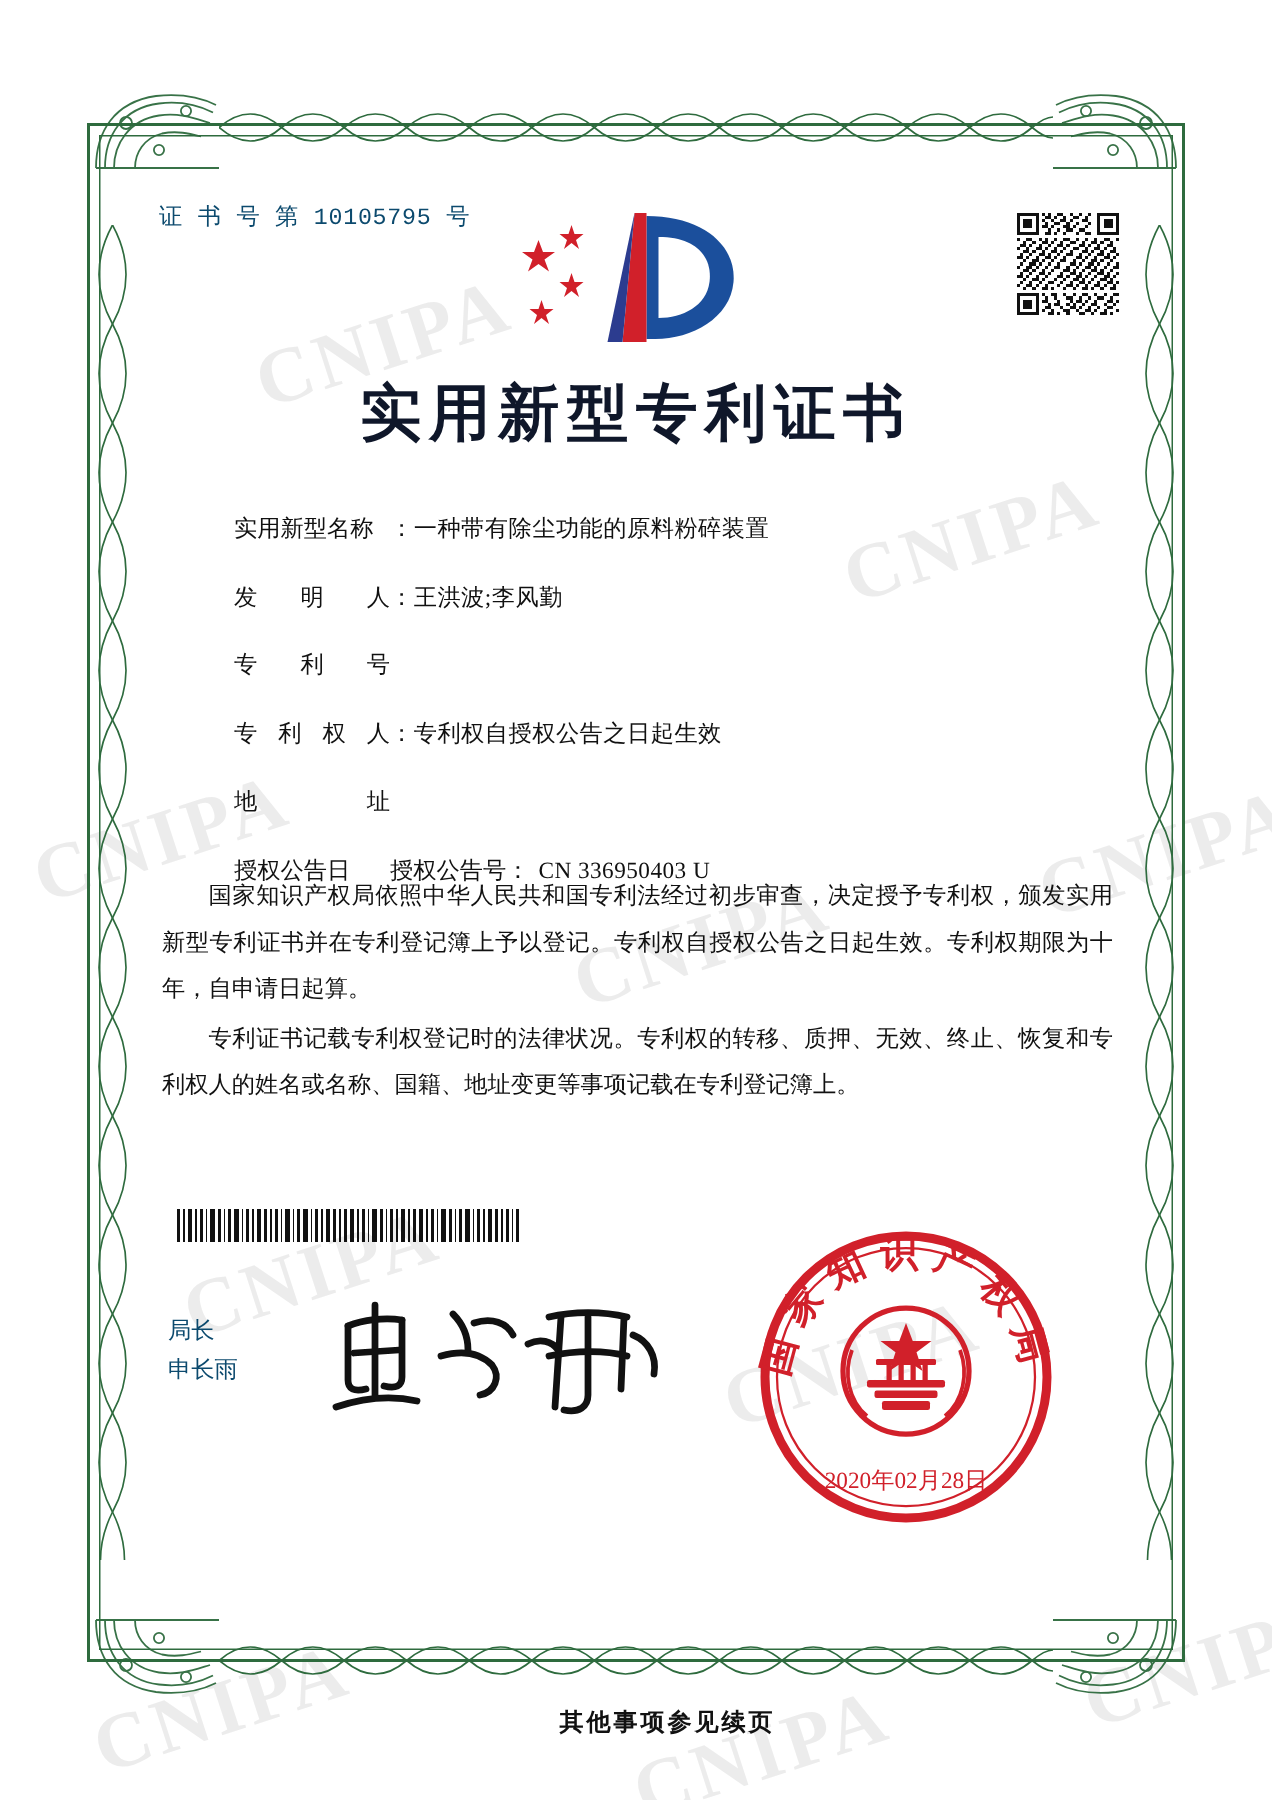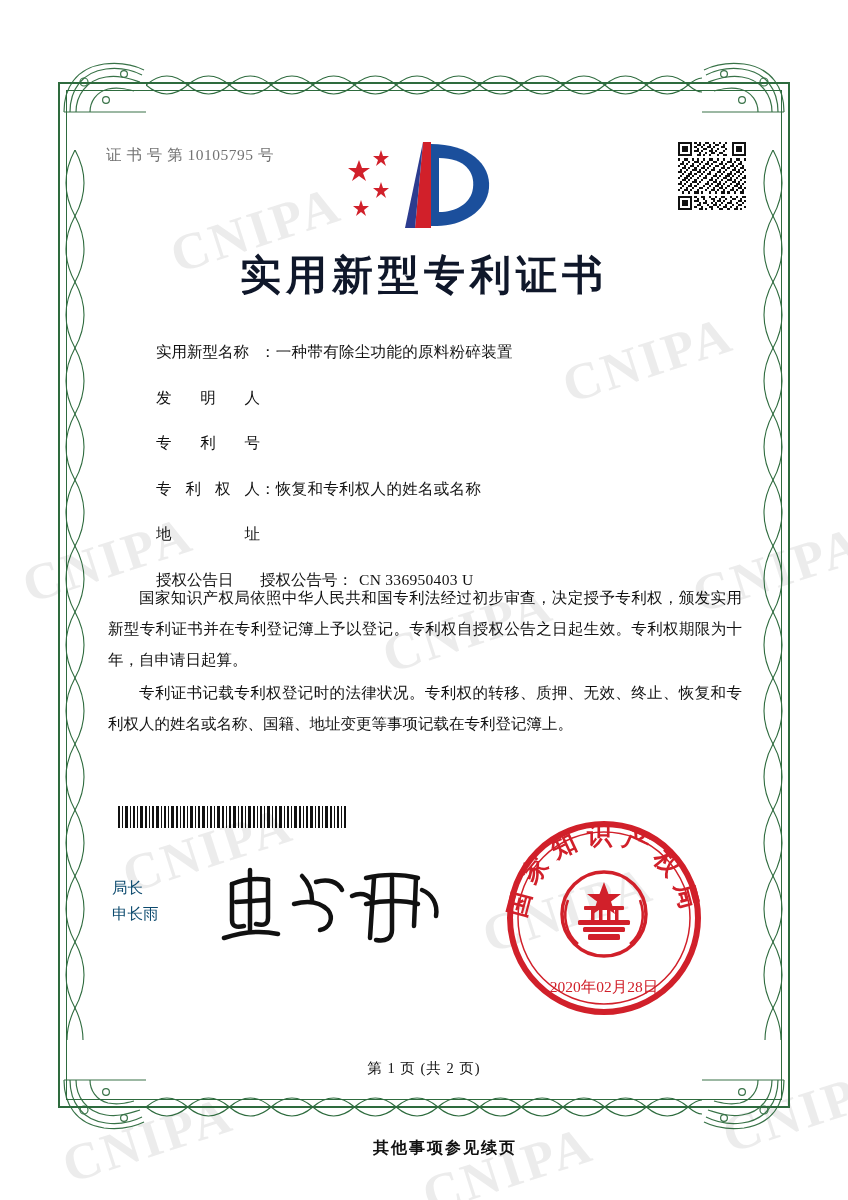--- a/index.html
+++ b/index.html
@@ -80,24 +80,24 @@
   
   .content {
     position: absolute;
     left: 66px; top: 90px;
     width: 716px; height: 1010px;
     z-index: 5;
   }
 
   .cert-no {
     position: absolute;
-    left: 40px; top: 55px;
-    font-family: Liberation Serif, serif;
+    left: 40px; top: 44px;
+    font-family: Liberation Mono, monospace;
     font-size: 15.5px;
-    color: #737373;
+    color: #0c4a6e;
     letter-spacing: 0.5px;
   }
 
   .qr {
     position: absolute;
     right: 36px; top: 52px;
     width: 68px; height: 68px;
   }
   .qr svg { display:block; }
 
@@ -651,39 +651,40 @@
         <div class="field-label">实用新型名称</div>
         <div class="field-value">：<span>一种带有除尘功能的原料粉碎装置</span></div>
       </div>
 
       <div class="field-row">
         <div class="field-label spread">
           <span>发</span>
           <span>明</span>
           <span>人</span>
         </div>
+        <div class="field-value">：<span>王洪波;李风勤</span></div>
       </div>
 
       <div class="field-row">
         <div class="field-label spread">
           <span>专</span>
           <span>利</span>
           <span>号</span>
         </div>
       </div>
 
 
       <div class="field-row">
         <div class="field-label spread">
           <span>专</span>
           <span>利</span>
           <span>权</span>
           <span>人</span>
         </div>
-        <div class="field-value">：<span>恢复和专利权人的姓名或名称</span></div>
+        <div class="field-value">：<span>专利权自授权公告之日起生效</span></div>
       </div>
 
       <div class="field-row">
         <div class="field-label spread">
           <span>地</span>
           <span>址</span>
         </div>
       </div>
 
       <div class="field-row dual">
@@ -821,19 +822,18 @@
           <g fill="none" stroke="#d1202a" stroke-width="2.5">
             <path d="M-36 -14 C -42 2, -38 20, -26 30"></path>
             <path d="M36 -14 C 42 2, 38 20, 26 30"></path>
           </g>
         </g>
         <text x="108" y="182" text-anchor="middle" font-family="Liberation Serif, serif" font-size="15.5" fill="#d1202a" id="seal-date-text">2020年02月28日</text>
         <polygon points="108,60 111,69 120,69 113,74 116,83 108,77 100,83 103,74 96,69 105,69" fill="#d1202a" opacity="0"></polygon>
       </svg>
     </div>
 
-    <div class="page-num">第 1 页 (共 2 页)</div>
 
   </div>
 
   <div class="footer-note">其他事项参见续页</div>
 
 </div>
 
 </body></html>

